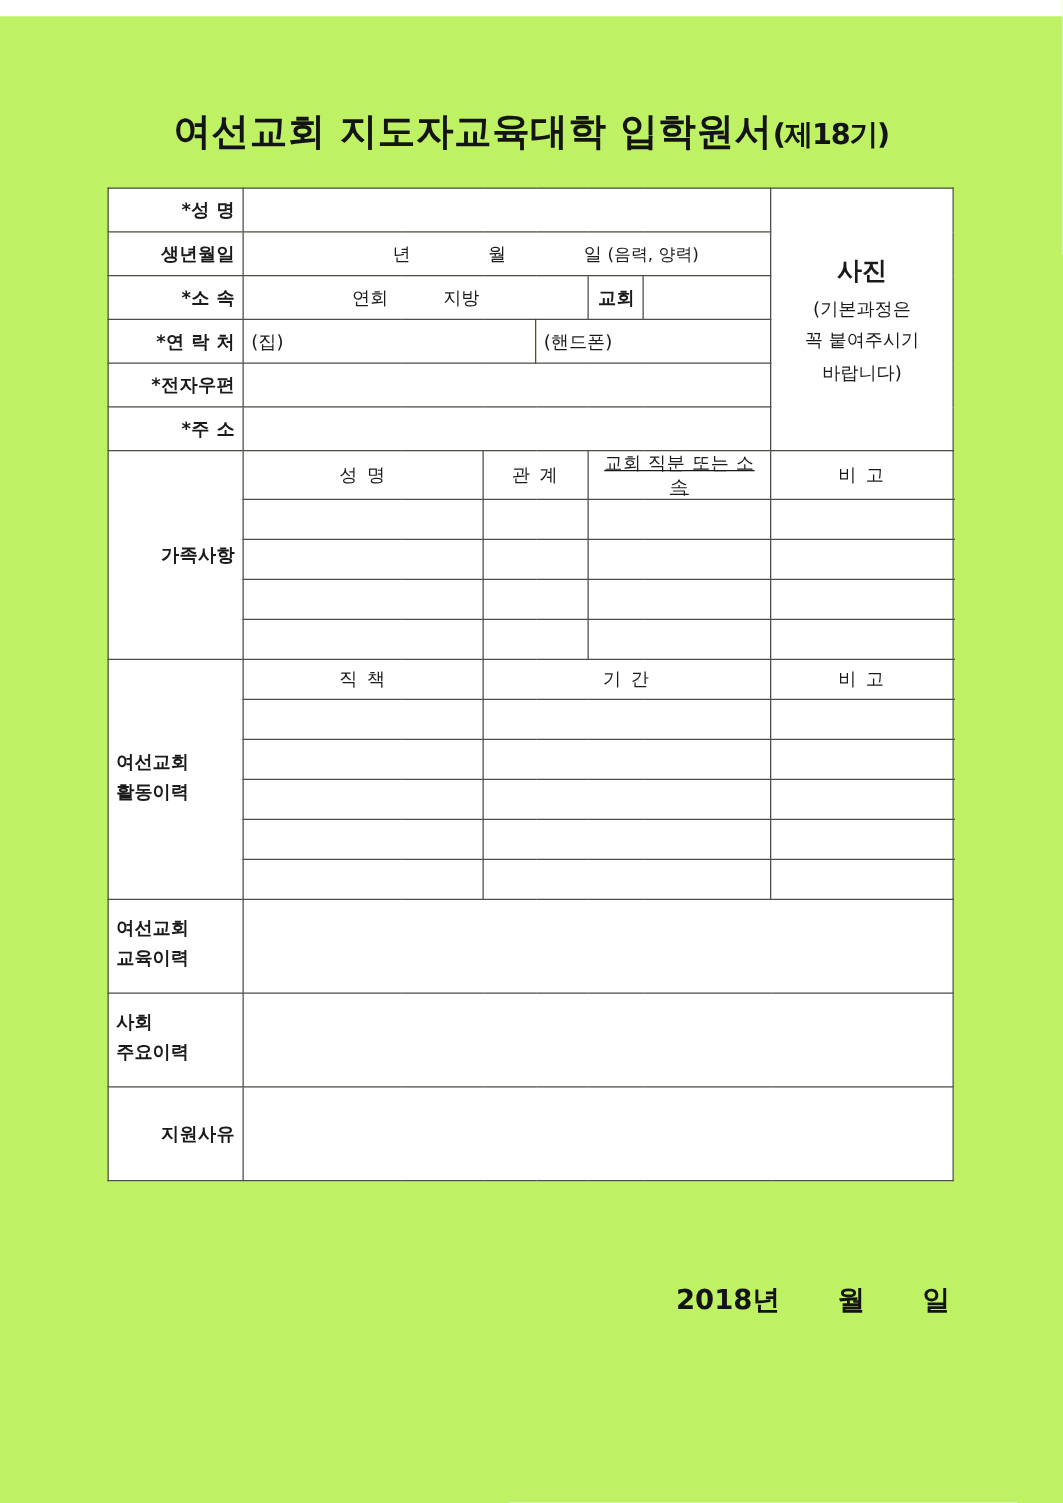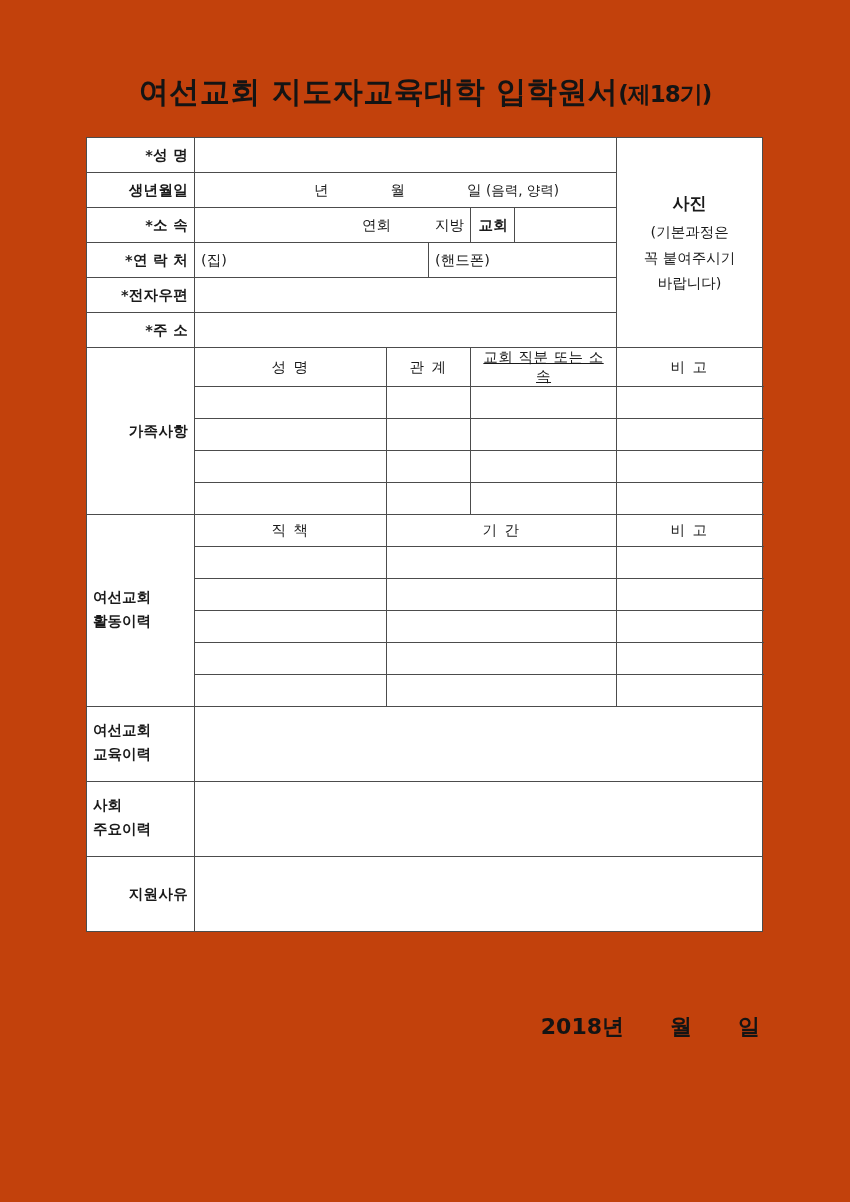--- a/index.html
+++ b/index.html
@@ -13,21 +13,22 @@
     height: 1202px;
     position: relative;
     font-family: "DejaVu Sans", "Liberation Sans", sans-serif;
     color: #1a1a1a;
     overflow: hidden;
   }
 
   .page {
     position: absolute;
     inset: 0;
-    background: #c2410c;
+    background: #bef264;
+    margin-top: 13px;
   }
 
   
   .title-wrap {
     position: absolute;
     left: 0;
     top: 72px;
     width: 850px;
     text-align: center;
   }
@@ -82,21 +83,21 @@
     text-align: center;
     font-size: 14.5px;
     white-space: nowrap;
   }
   .birth-line .g { display: inline-block; }
   .birth-line .gap-a { width: 62px; }
   .birth-line .gap-b { width: 62px; }
   .birth-line .note { font-size: 13.5px; }
 
   .affil-line {
-    text-align: right;
+    text-align: center;
     font-size: 14.5px;
     white-space: nowrap;
     padding-left: 56px;
   }
   .affil-line .gap { display: inline-block; width: 44px; }
 
   .sub-small {
     font-size: 13px;
     text-align: left;
     color: #1a1a1a;
@@ -105,21 +106,21 @@
   
   .photo-cell {
     text-align: center;
     vertical-align: middle;
     font-size: 13.5px;
     line-height: 1.75;
     padding: 4px 8px;
   }
   .photo-cell .ph-title {
     font-weight: bold;
-    font-size: 17px;
+    font-size: 20px;
     display: block;
     margin-bottom: 2px;
   }
 
   .col-head {
     text-align: center;
     font-size: 14.5px;
     font-weight: normal;
     letter-spacing: 1.5px;
   }

